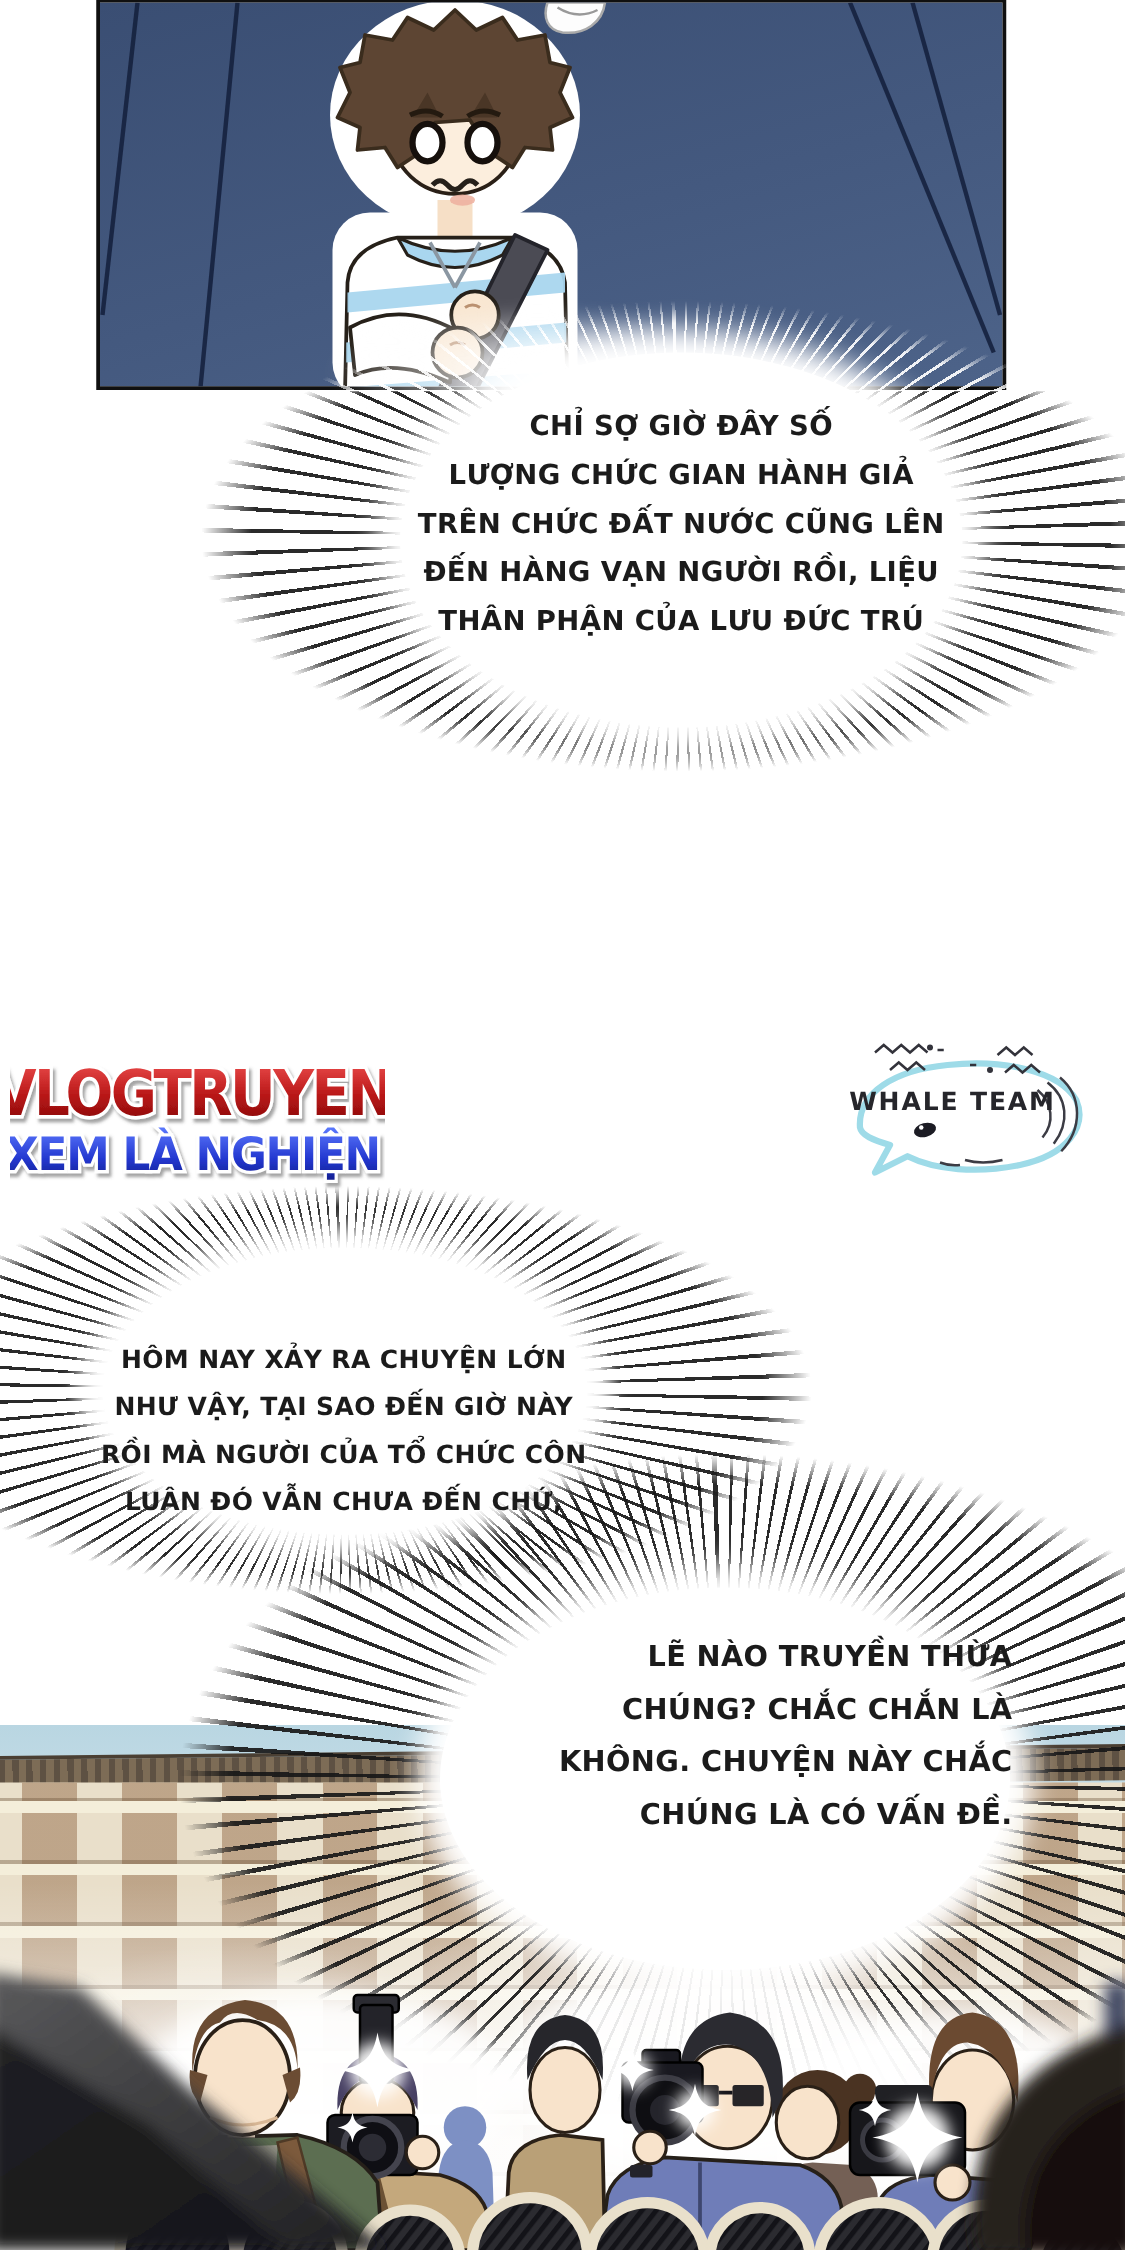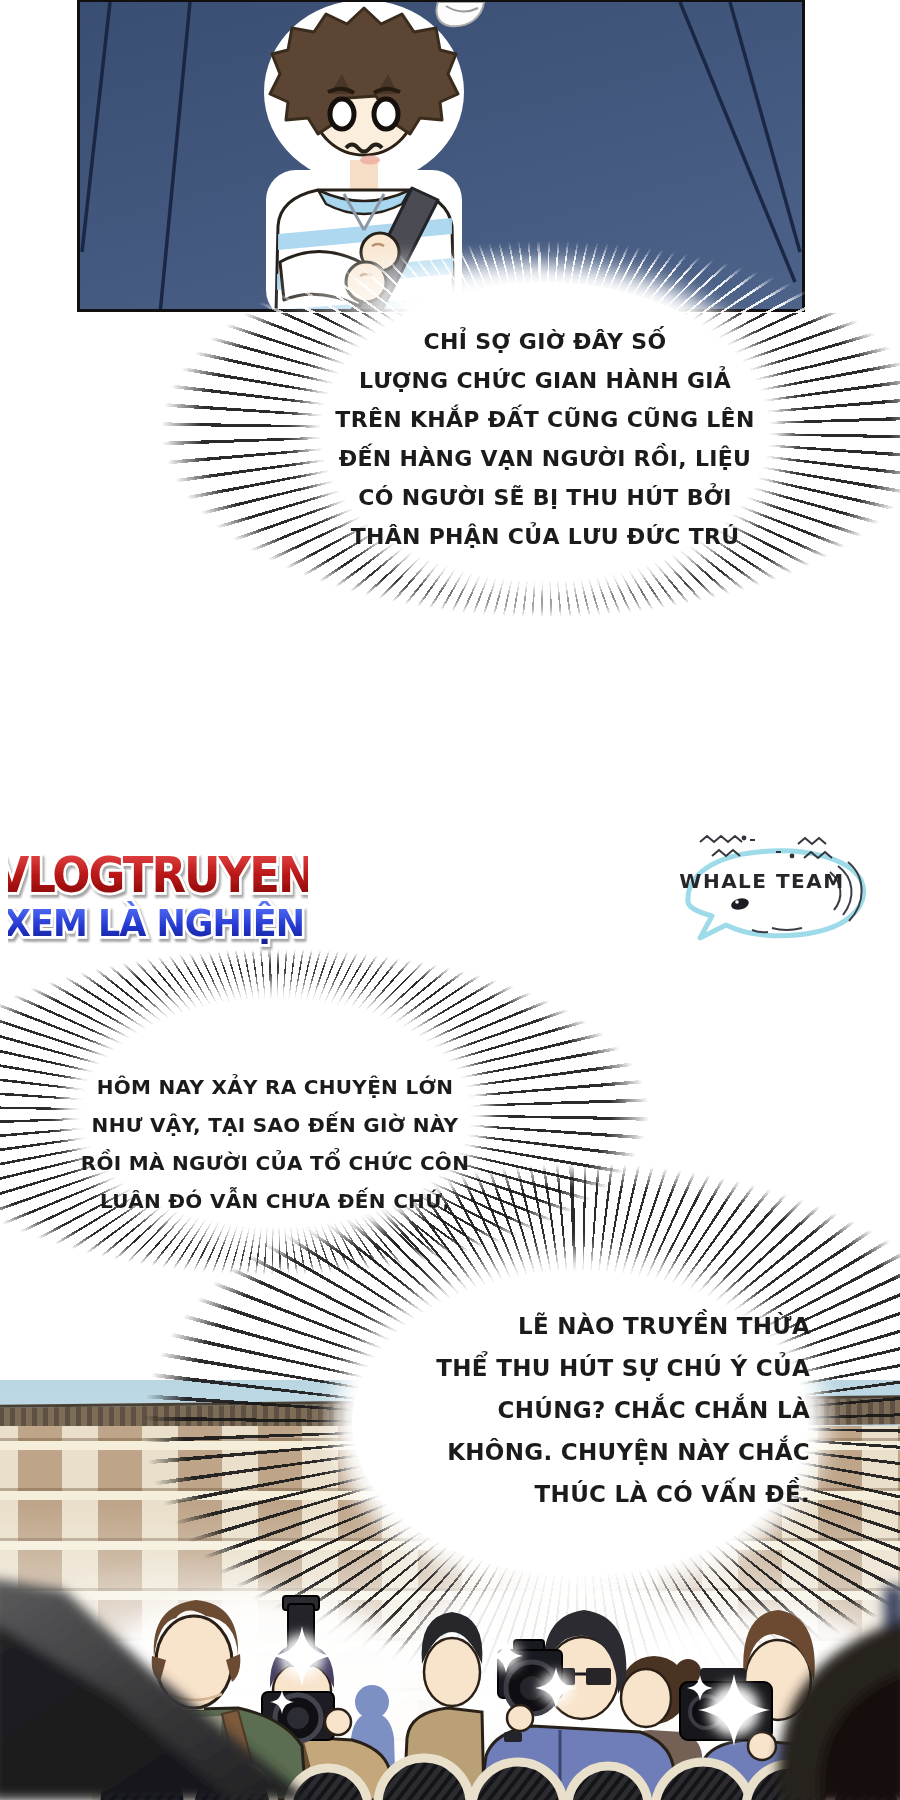--- a/index.html
+++ b/index.html
@@ -110,23 +110,22 @@
     </svg>
   </div>
   <div class="pglow"></div>
 
   <div class="burst b1"></div>
   <div class="b1w" style="position:absolute"></div>
   <div class="bubble bub1"></div>
   <div class="btext t1">
     <div class="ln">CHỈ SỢ GIỜ ĐÂY SỐ</div>
     <div class="ln">LƯỢNG CHỨC GIAN HÀNH GIẢ</div>
-    <div class="ln">TRÊN KHẮP ĐẤT CŨNG CŨNG LÊN</div>
+    <div class="ln">TRÊN CHỨC ĐẤT NƯỚC CŨNG LÊN</div>
     <div class="ln">ĐẾN HÀNG VẠN NGƯỜI RỒI, LIỆU</div>
-    <div class="ln">CÓ NGƯỜI SẼ BỊ THU HÚT BỞI</div>
     <div class="ln">THÂN PHẬN CỦA LƯU ĐỨC TRÚ</div>
   </div>
 
   <svg class="logoL" width="300" height="118" viewBox="0 0 300 118">
     <defs>
       <linearGradient id="redG" x1="0" y1="0" x2="0" y2="1">
         <stop offset="0" stop-color="#f05050"></stop>
           <stop offset=".55" stop-color="#b51414"></stop>
           <stop offset="1" stop-color="#7c0b0b"></stop>
       </linearGradient>
@@ -180,24 +179,23 @@
     <div class="ln">HÔM NAY XẢY RA CHUYỆN LỚN</div>
     <div class="ln">NHƯ VẬY, TẠI SAO ĐẾN GIỜ NÀY</div>
     <div class="ln">RỒI MÀ NGƯỜI CỦA TỔ CHỨC CÔN</div>
     <div class="ln">LUÂN ĐÓ VẪN CHƯA ĐẾN CHỨ,</div>
   </div>
 
   <div class="burst b3"></div>
   <div class="bubble bub3"></div>
   <div class="btext t3">
     <div class="ln">LẼ NÀO TRUYỀN THỪA</div>
-    <div class="ln">THỂ THU HÚT SỰ CHÚ Ý CỦA</div>
     <div class="ln">CHÚNG? CHẮC CHẮN LÀ</div>
     <div class="ln">KHÔNG. CHUYỆN NÀY CHẮC</div>
-    <div class="ln">THÚC LÀ CÓ VẤN ĐỀ.</div>
+    <div class="ln">CHÚNG LÀ CÓ VẤN ĐỀ.</div>
   </div>
 
   <svg class="crowd" width="900" height="240" viewBox="0 0 900 240">
     <defs>
       <pattern id="lstripe" width="9" height="9" patternUnits="userSpaceOnUse" patternTransform="rotate(38)">
         <rect width="9" height="9" fill="#2b2b30"></rect>
           <rect width="4" height="9" fill="#131318"></rect>
       </pattern>
       <linearGradient id="gL" x1="0" y1="0" x2="1" y2="1">
         <stop offset="0" stop-color="#5a5a5c"></stop>

